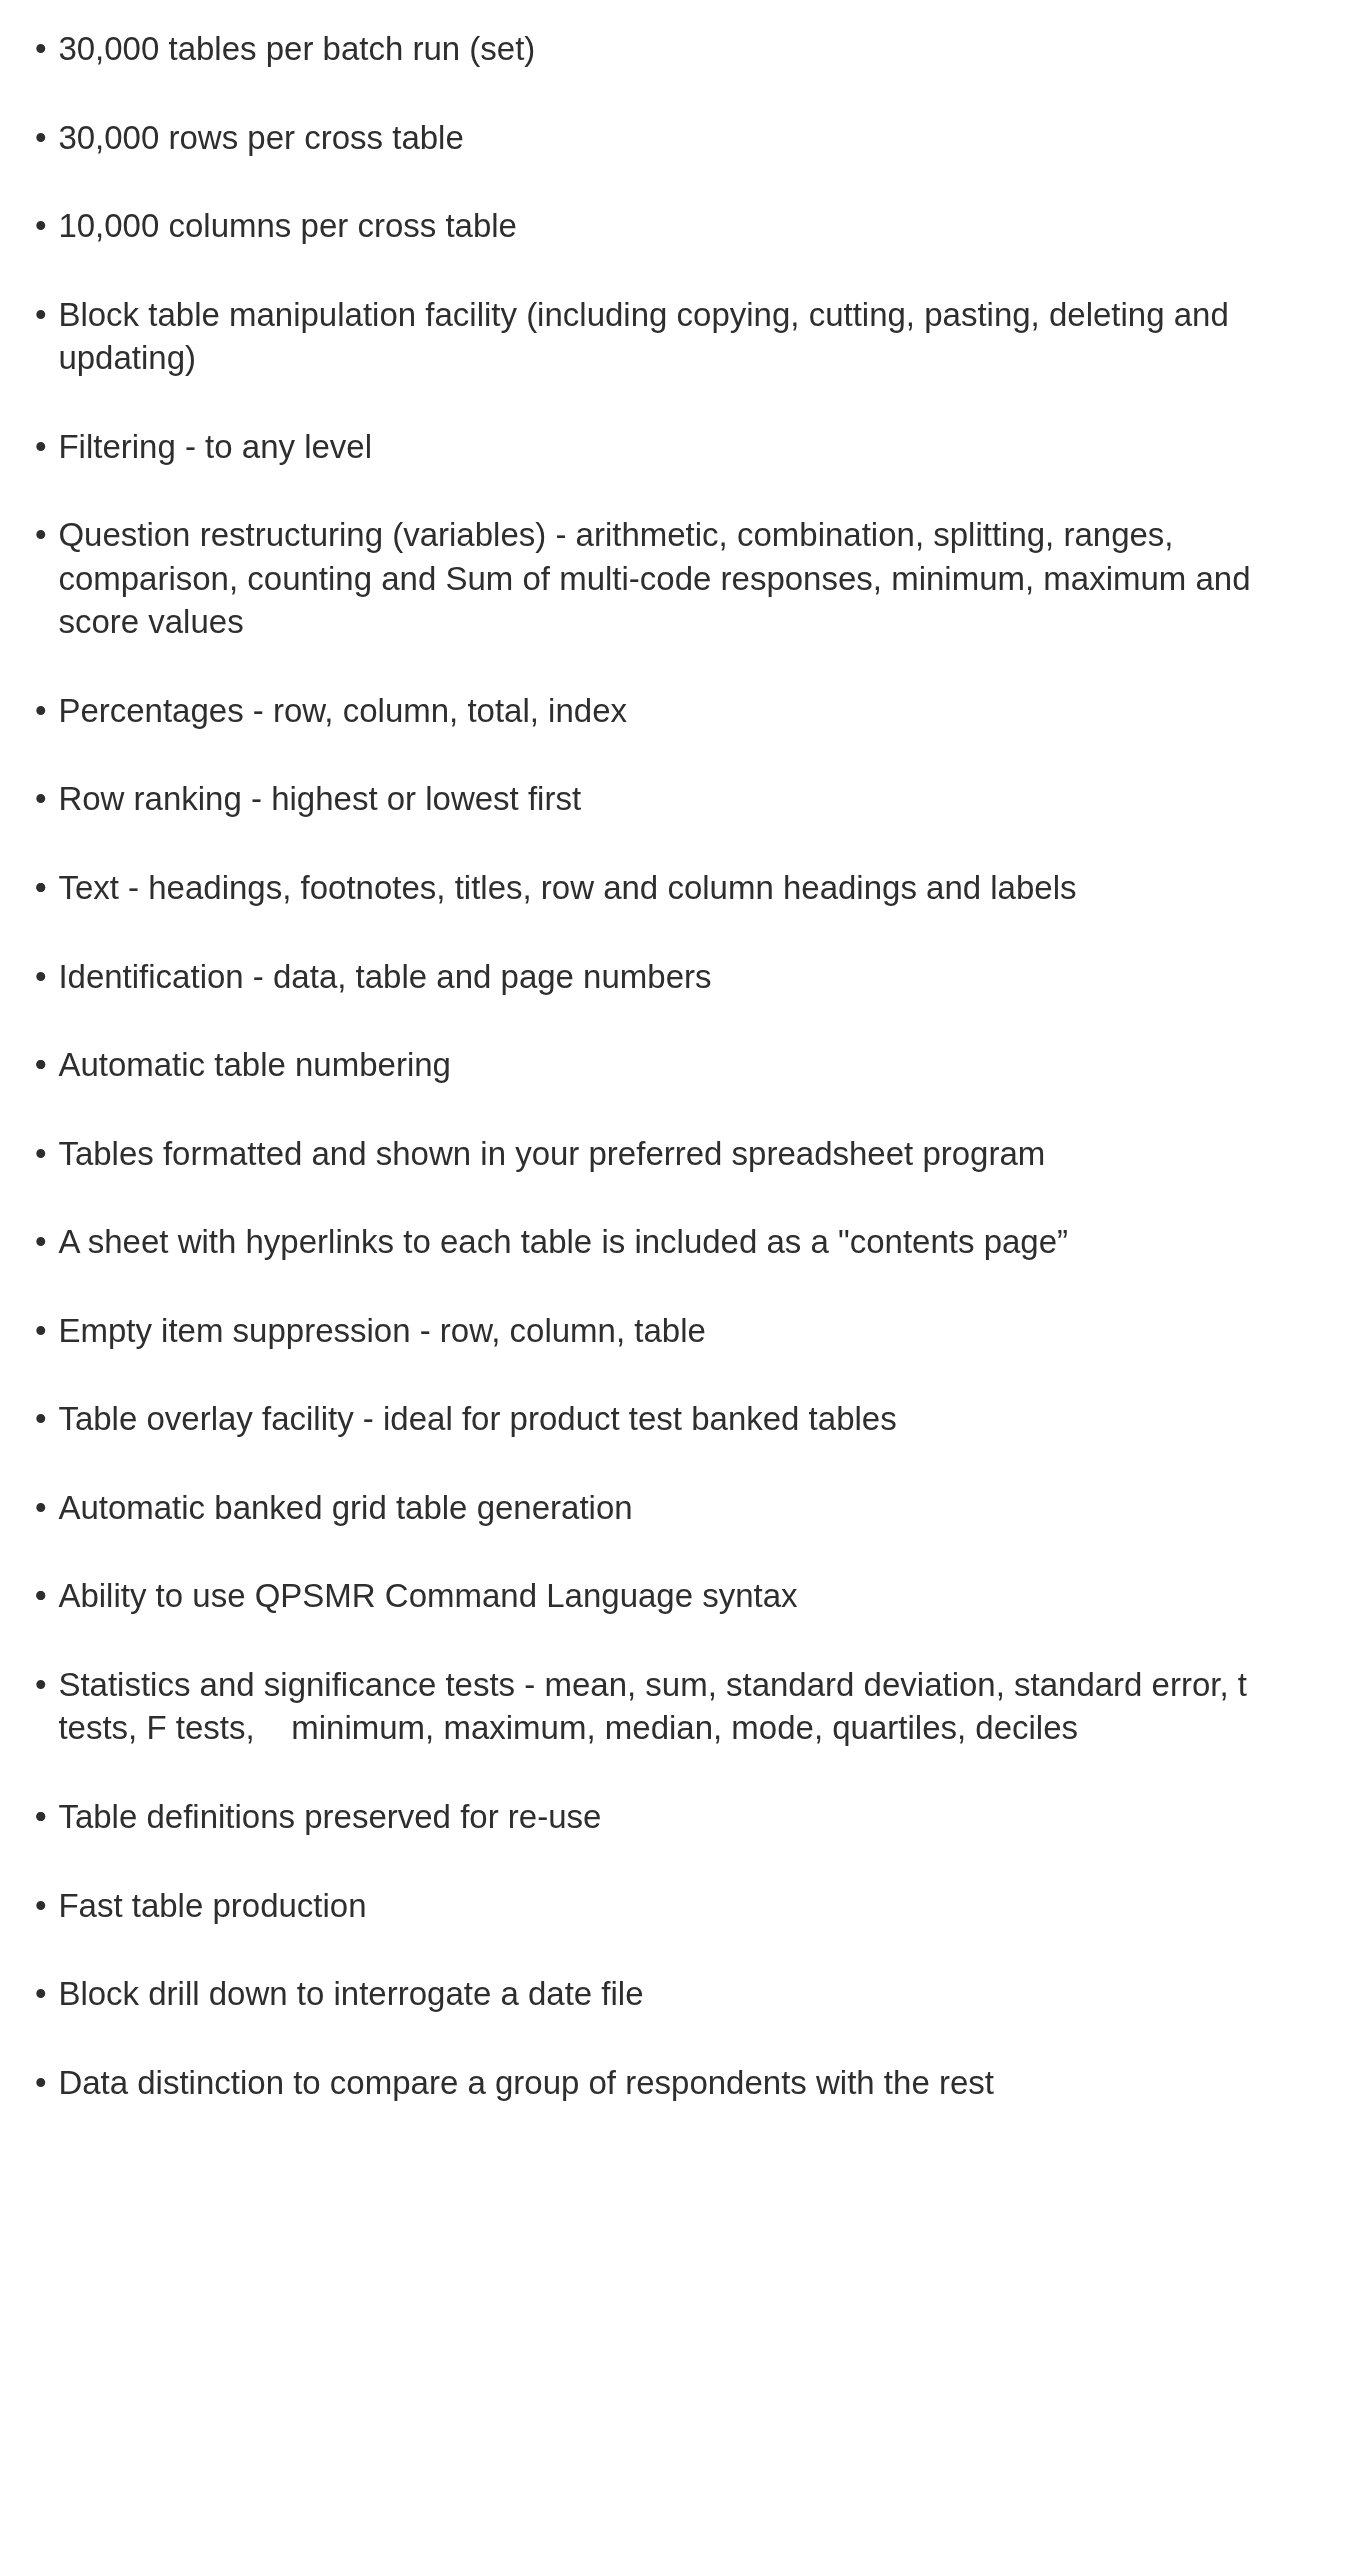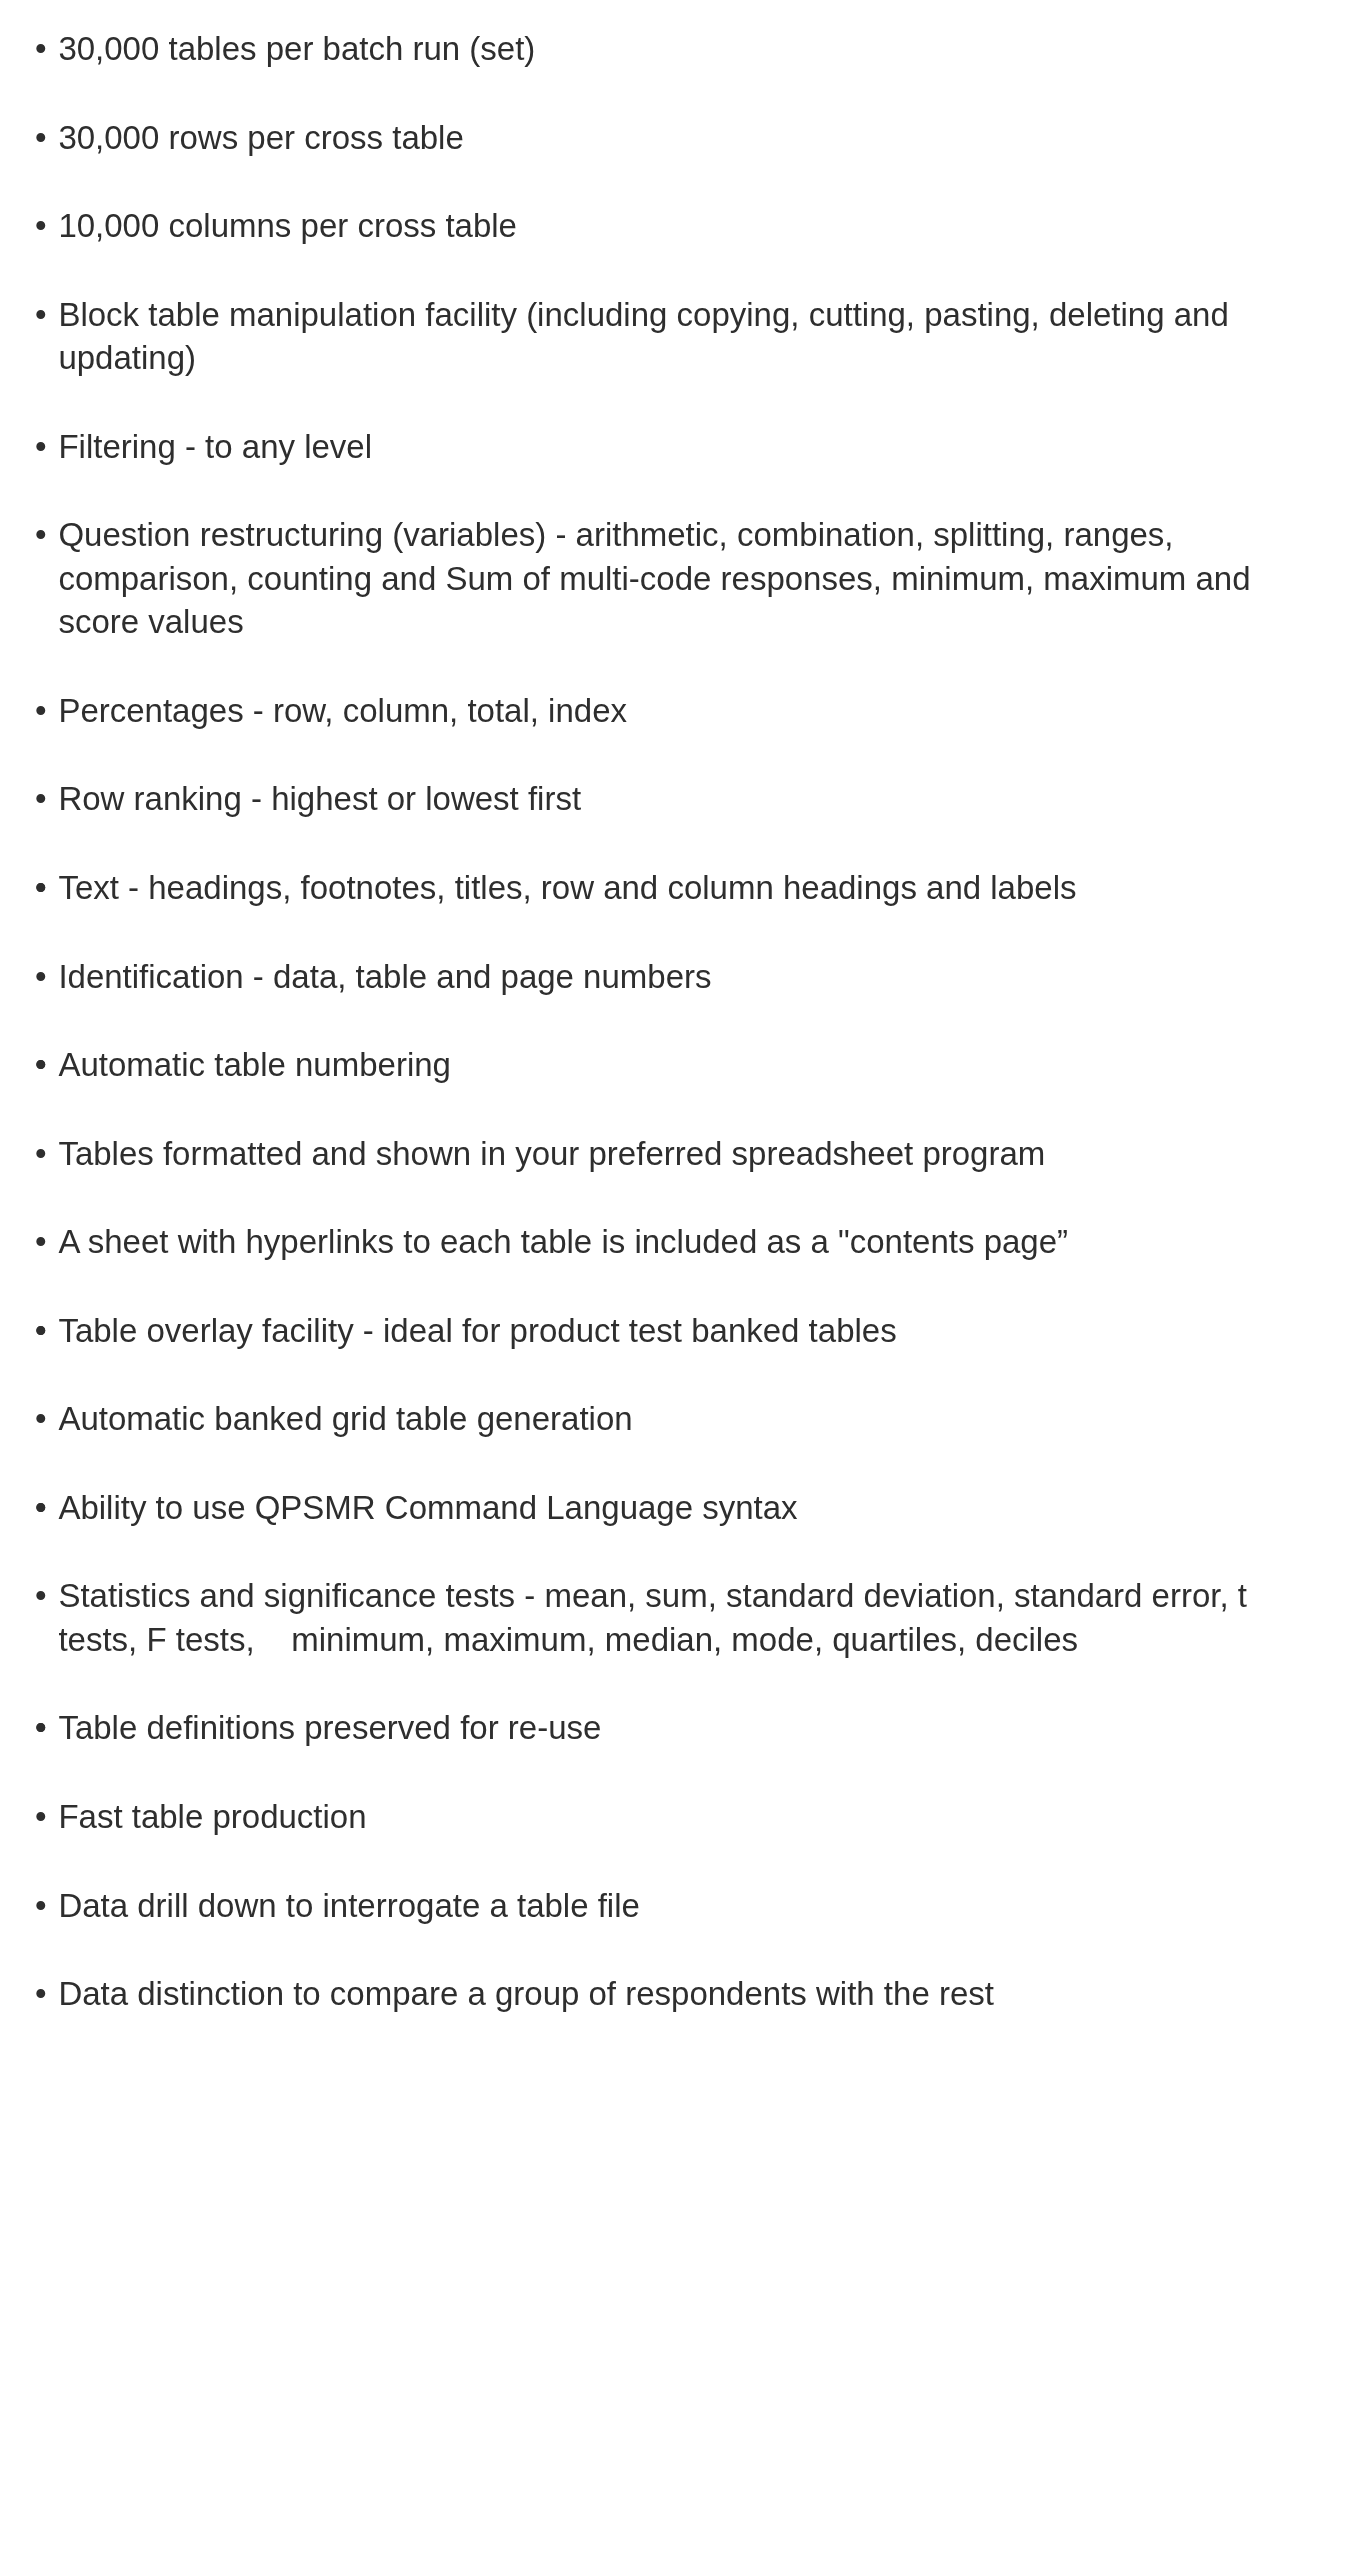--- a/index.html
+++ b/index.html
@@ -58,25 +58,25 @@
     <li><span class="bullet">•</span><span class="item-text">Question restructuring (variables) - arithmetic, combination, splitting, ranges, comparison, counting and Sum of multi-code responses, minimum, maximum and score values</span></li>
     <li><span class="bullet">•</span><span class="item-text">Percentages - row, column, total, index</span></li>
     <li><span class="bullet">•</span><span class="item-text">Row ranking - highest or lowest first</span></li>
     <li><span class="bullet">•</span></li>
     <li><span class="bullet">•</span><span class="item-text">Text - headings, footnotes, titles, row and column headings and labels</span></li>
     <li><span class="bullet">•</span><span class="item-text">Identification - data, table and page numbers</span></li>
     <li><span class="bullet">•</span></li>
     <li><span class="bullet">•</span><span class="item-text">Automatic table numbering</span></li>
     <li><span class="bullet">•</span><span class="item-text">Tables formatted and shown in your preferred spreadsheet program</span></li>
     <li><span class="bullet">•</span><span class="item-text">A sheet with hyperlinks to each table is included as a "contents page”</span></li>
-    <li><span class="bullet">•</span></li>
+    <li><span class="bullet">•</span><span class="item-text">Empty item suppression - row, column, table</span></li>
     <li><span class="bullet">•</span><span class="item-text">Table overlay facility - ideal for product test banked tables</span></li>
     <li><span class="bullet">•</span><span class="item-text">Automatic banked grid table generation</span></li>
     <li><span class="bullet">•</span></li>
     <li><span class="bullet">•</span><span class="item-text">Ability to use QPSMR Command Language syntax</span></li>
     <li><span class="bullet">•</span><span class="item-text">Statistics and significance tests - mean, sum, standard deviation, standard error, t tests, F tests,    minimum, maximum, median, mode, quartiles, deciles</span></li>
     <li><span class="bullet">•</span></li>
     <li><span class="bullet">•</span><span class="item-text">Table definitions preserved for re-use</span></li>
     <li><span class="bullet">•</span><span class="item-text">Fast table production</span></li>
-    <li><span class="bullet">•</span><span class="item-text">Data drill down to interrogate a table file</span></li>
+    <li><span class="bullet">•</span><span class="item-text">Block drill down to interrogate a date file</span></li>
     <li><span class="bullet">•</span><span class="item-text">Data distinction to compare a group of respondents with the rest</span></li>
   </ul>
 
 
 </body></html>

